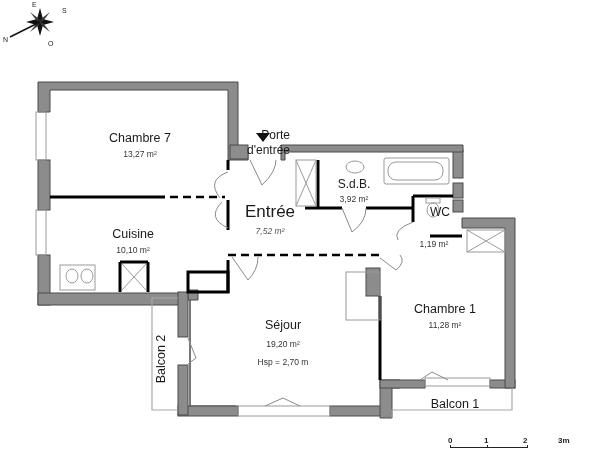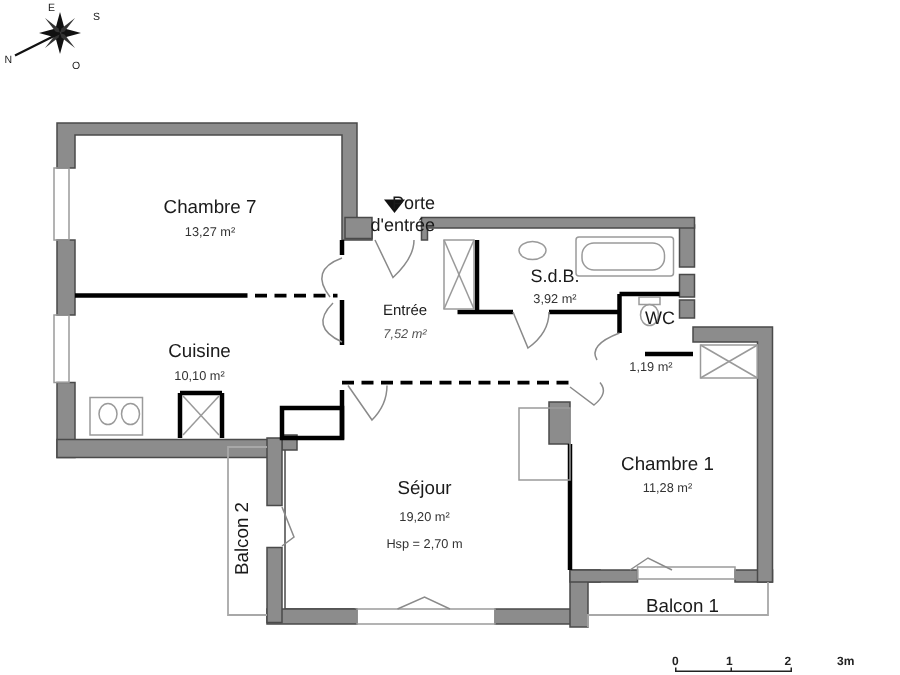--- a/index.html
+++ b/index.html
@@ -146,25 +146,25 @@
   <div style="font-size:12.5px; color:#1a1a1a;">Chambre 7</div>
   <div style="font-size:8.5px; color:#333; margin-top:4px;">13,27 m²</div>
 </div>
 
 <div style="position:absolute; left:83px; top:227px; width:100px; text-align:center;">
   <div style="font-size:12.5px; color:#1a1a1a;">Cuisine</div>
   <div style="font-size:8.5px; color:#333; margin-top:4px;">10,10 m²</div>
 </div>
 
 <div style="position:absolute; left:230px; top:202px; width:80px; text-align:center;">
-  <div style="font-size:10px; color:#1a1a1a;">Entrée</div>
+  <div style="font-size:17px; color:#1a1a1a;">Entrée</div>
   <div style="font-size:8.5px; color:#555; margin-top:4px;font-style:italic;">7,52 m²</div>
 </div>
 
-<div style="position:absolute; left:340px; top:177px; width:60px; text-align:center;">
+<div style="position:absolute; left:324px; top:177px; width:60px; text-align:center;">
   <div style="font-size:12px; color:#1a1a1a;">S.d.B.</div>
   <div style="font-size:8.5px; color:#333; margin-top:3px;">3,92 m²</div>
 </div>
 
 <div style="position:absolute; left:414px; top:205px; width:40px; text-align:center;">
   <div style="font-size:12px; color:#1a1a1a;margin-left:12px;">WC</div>
   <div style="font-size:8.5px; color:#333; margin-top:20px;">1,19 m²</div>
 </div>
 
 <div style="position:absolute; left:233px; top:318px; width:100px; text-align:center;">

